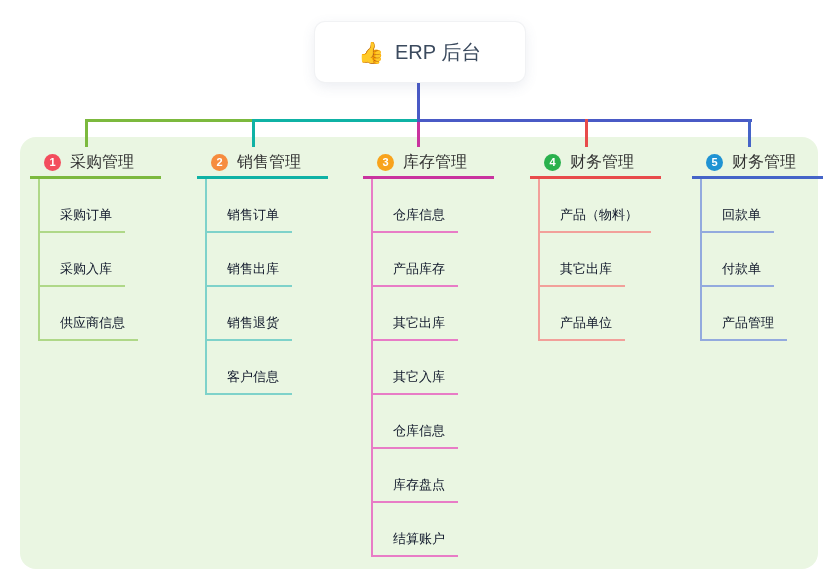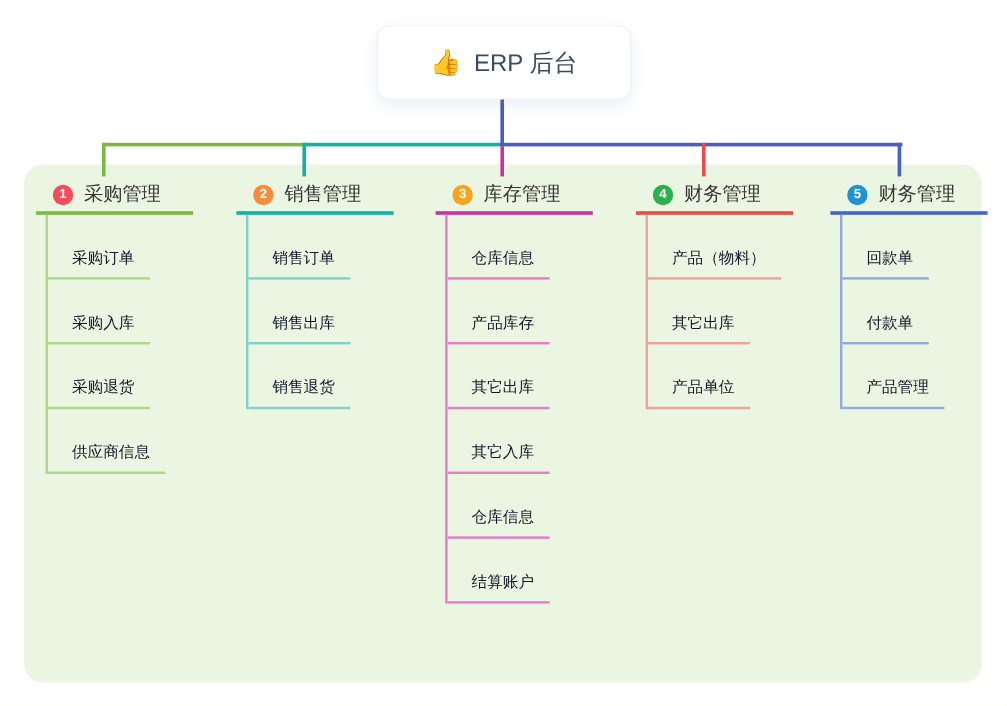--- a/index.html
+++ b/index.html
@@ -54,41 +54,41 @@
           <span class="branch-title">采购管理</span>
         </div>
         <div class="children">
           <div class="item">
             <span class="item-label">采购订单</span>
           </div>
           <div class="item">
             <span class="item-label">采购入库</span>
           </div>
           <div class="item">
-            <span class="item-label">采购退货</span>
-          </div>
-          <div class="item">
             <span class="item-label">供应商信息</span>
           </div>
         </div>
       </div>
       <div class="branch" style="left: 197px; top: 148px; --line: #0fb2a5; --child: #7ed2ca; --badge: #f68c3e;">
         <div class="branch-header">
           <span class="badge">2</span>
           <span class="branch-title">销售管理</span>
         </div>
         <div class="children">
           <div class="item">
             <span class="item-label">销售订单</span>
           </div>
           <div class="item">
             <span class="item-label">销售出库</span>
           </div>
           <div class="item">
             <span class="item-label">销售退货</span>
+          </div>
+          <div class="item">
+            <span class="item-label">客户信息</span>
           </div>
         </div>
       </div>
       <div class="branch" style="left: 363px; top: 148px; --line: #c9339f; --child: #e87cc6; --badge: #f8a31c;">
         <div class="branch-header">
           <span class="badge">3</span>
           <span class="branch-title">库存管理</span>
         </div>
         <div class="children">
           <div class="item">
@@ -98,20 +98,23 @@
             <span class="item-label">产品库存</span>
           </div>
           <div class="item">
             <span class="item-label">其它出库</span>
           </div>
           <div class="item">
             <span class="item-label">其它入库</span>
           </div>
           <div class="item">
             <span class="item-label">仓库信息</span>
+          </div>
+          <div class="item">
+            <span class="item-label">库存盘点</span>
           </div>
           <div class="item">
             <span class="item-label">结算账户</span>
           </div>
         </div>
       </div>
       <div class="branch" style="left: 530px; top: 148px; --line: #e84b4b; --child: #f2a09a; --badge: #2ab14d;">
         <div class="branch-header">
           <span class="badge">4</span>
           <span class="branch-title">财务管理</span>

